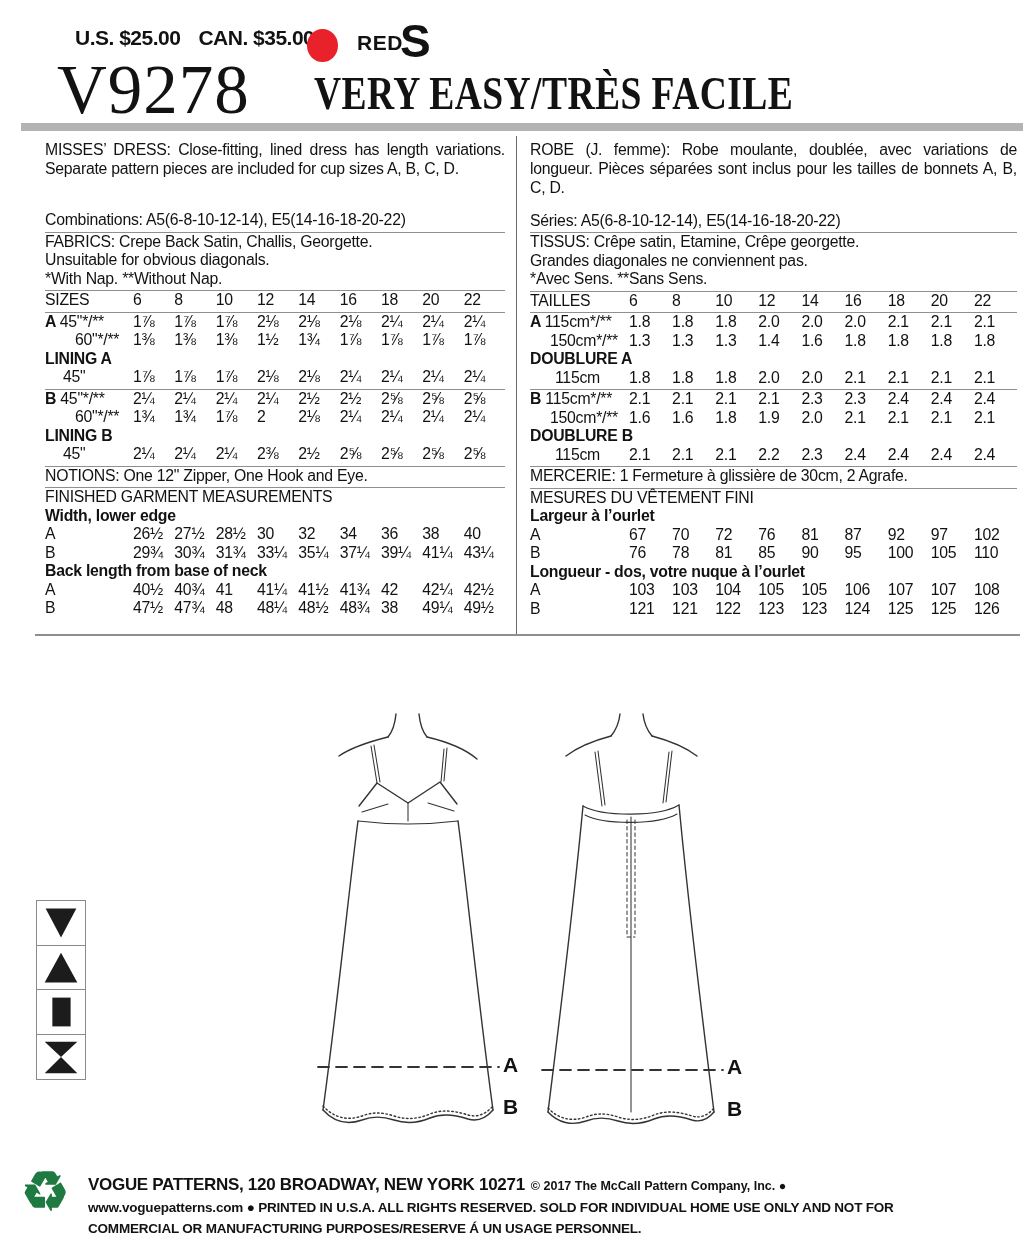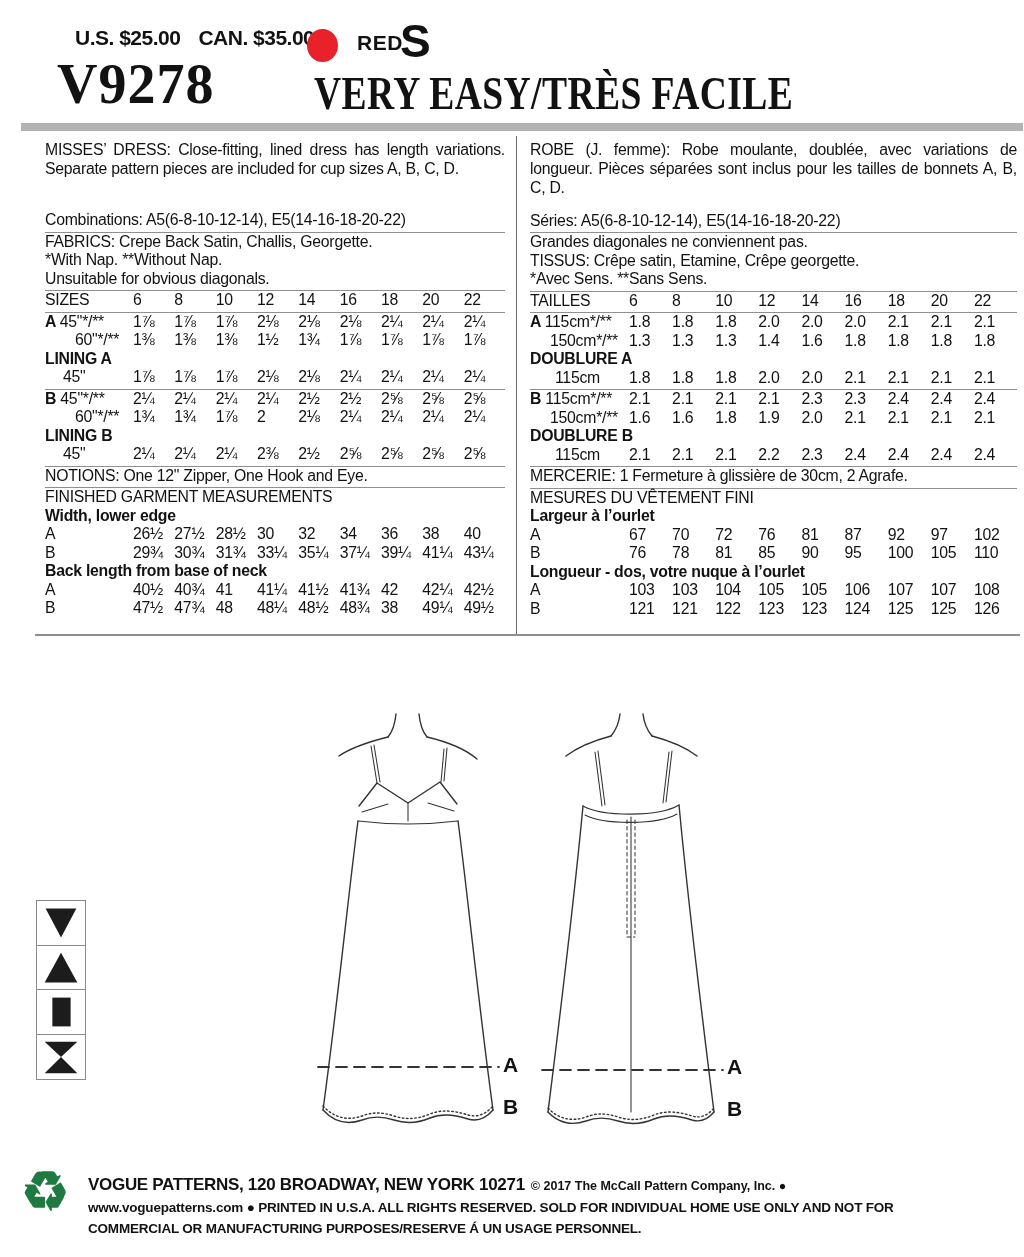--- a/index.html
+++ b/index.html
@@ -6,21 +6,21 @@
   .canvas{position:relative;width:1024px;height:1257px;background:#fff;overflow:hidden;
           font-family:"Liberation Sans",sans-serif;color:#121212;}
   .abs{position:absolute;}
   .b{font-weight:normal;}
   
   .price{font-size:21px;font-weight:bold;letter-spacing:-0.5px;white-space:nowrap;}
   .price .gap{margin-left:18px;}
   .dot{width:31px;height:33px;border-radius:50%;}
   .redlab{font-size:21px;font-weight:bold;letter-spacing:0.5px;}
   .sizeletter{font-size:46px;font-weight:bold;line-height:1;}
-  .patnum{font-family:"Liberation Serif",serif;font-weight:700;font-size:56px;line-height:1;letter-spacing:1px;}
+  .patnum{font-family:"Liberation Serif",serif;font-weight:400;font-size:69px;line-height:1;letter-spacing:1px;}
   .tagline{font-family:"Liberation Serif",serif;font-weight:bold;font-size:47px;line-height:1;
            transform:scaleX(0.8);transform-origin:left center;white-space:nowrap;letter-spacing:0.5px;}
   .graybar{background:#b3b3b3;height:8px;}
   
   .colwrap{position:absolute;top:140px;font-size:15.8px;letter-spacing:-0.25px;}
   .para{text-align:justify;line-height:19.2px;margin-bottom:14px;min-height:57px;}
   .line{line-height:18.5px;white-space:nowrap;}
   .rule{border-top:1.4px solid #8f8f8f;margin:2px 0 0 0;height:0;}
   .trow{display:grid;grid-template-columns:var(--lw) repeat(9,1fr);line-height:18.5px;}
   .col-en{--lw:88px;}
@@ -71,22 +71,22 @@
       <span class="b">MISSES’ DRESS:</span>
       <span>Close-fitting, lined dress has length variations. Separate pattern pieces are included for cup sizes A, B, C, D.</span>
     </div>
     <div class="line">
       <span>Combinations: </span><span class="b">A5</span><span>(6-8-10-12-14), </span><span class="b">E5</span><span>(14-16-18-20-22)</span>
     </div>
     <div class="rule"></div>
     <div class="line">
       <span class="b">FABRICS:</span><span> Crepe Back Satin, Challis, Georgette.</span>
     </div>
+    <div class="line">Unsuitable for obvious diagonals.</div>
     <div class="line">*With Nap. **Without Nap.</div>
-    <div class="line">Unsuitable for obvious diagonals.</div>
     <div class="rule"></div>
     <div>
         <div class="trow">
           <span class="tlabel">SIZES</span>
           <span class="tval">6</span>
           <span class="tval">8</span>
           <span class="tval">10</span>
           <span class="tval">12</span>
           <span class="tval">14</span>
           <span class="tval">16</span>
@@ -233,24 +233,24 @@
 
   <div class="colwrap col-fr" style="left:530px;width:487px;">
     <div class="para">
       <span class="b">ROBE (J. femme):</span>
       <span>Robe moulante, doublée, avec variations de longueur. Pièces séparées sont inclus pour les tailles de bonnets A, B, C, D.</span>
     </div>
     <div class="line">
       <span>Séries: </span><span class="b">A5</span><span>(6-8-10-12-14), </span><span class="b">E5</span><span>(14-16-18-20-22)</span>
     </div>
     <div class="rule"></div>
+    <div class="line">
+      <span class="b">TISSUS:</span><span> Crêpe satin, Etamine, Crêpe georgette.</span>
+    </div>
     <div class="line">Grandes diagonales ne conviennent pas.</div>
-    <div class="line">
-      <span class="b">TISSUS:</span><span> Crêpe satin, Etamine, Crêpe georgette.</span>
-    </div>
     <div class="line">*Avec Sens. **Sans Sens.</div>
     <div class="rule"></div>
     <div>
         <div class="trow">
           <span class="tlabel">TAILLES</span>
           <span class="tval">6</span>
           <span class="tval">8</span>
           <span class="tval">10</span>
           <span class="tval">12</span>
           <span class="tval">14</span>

